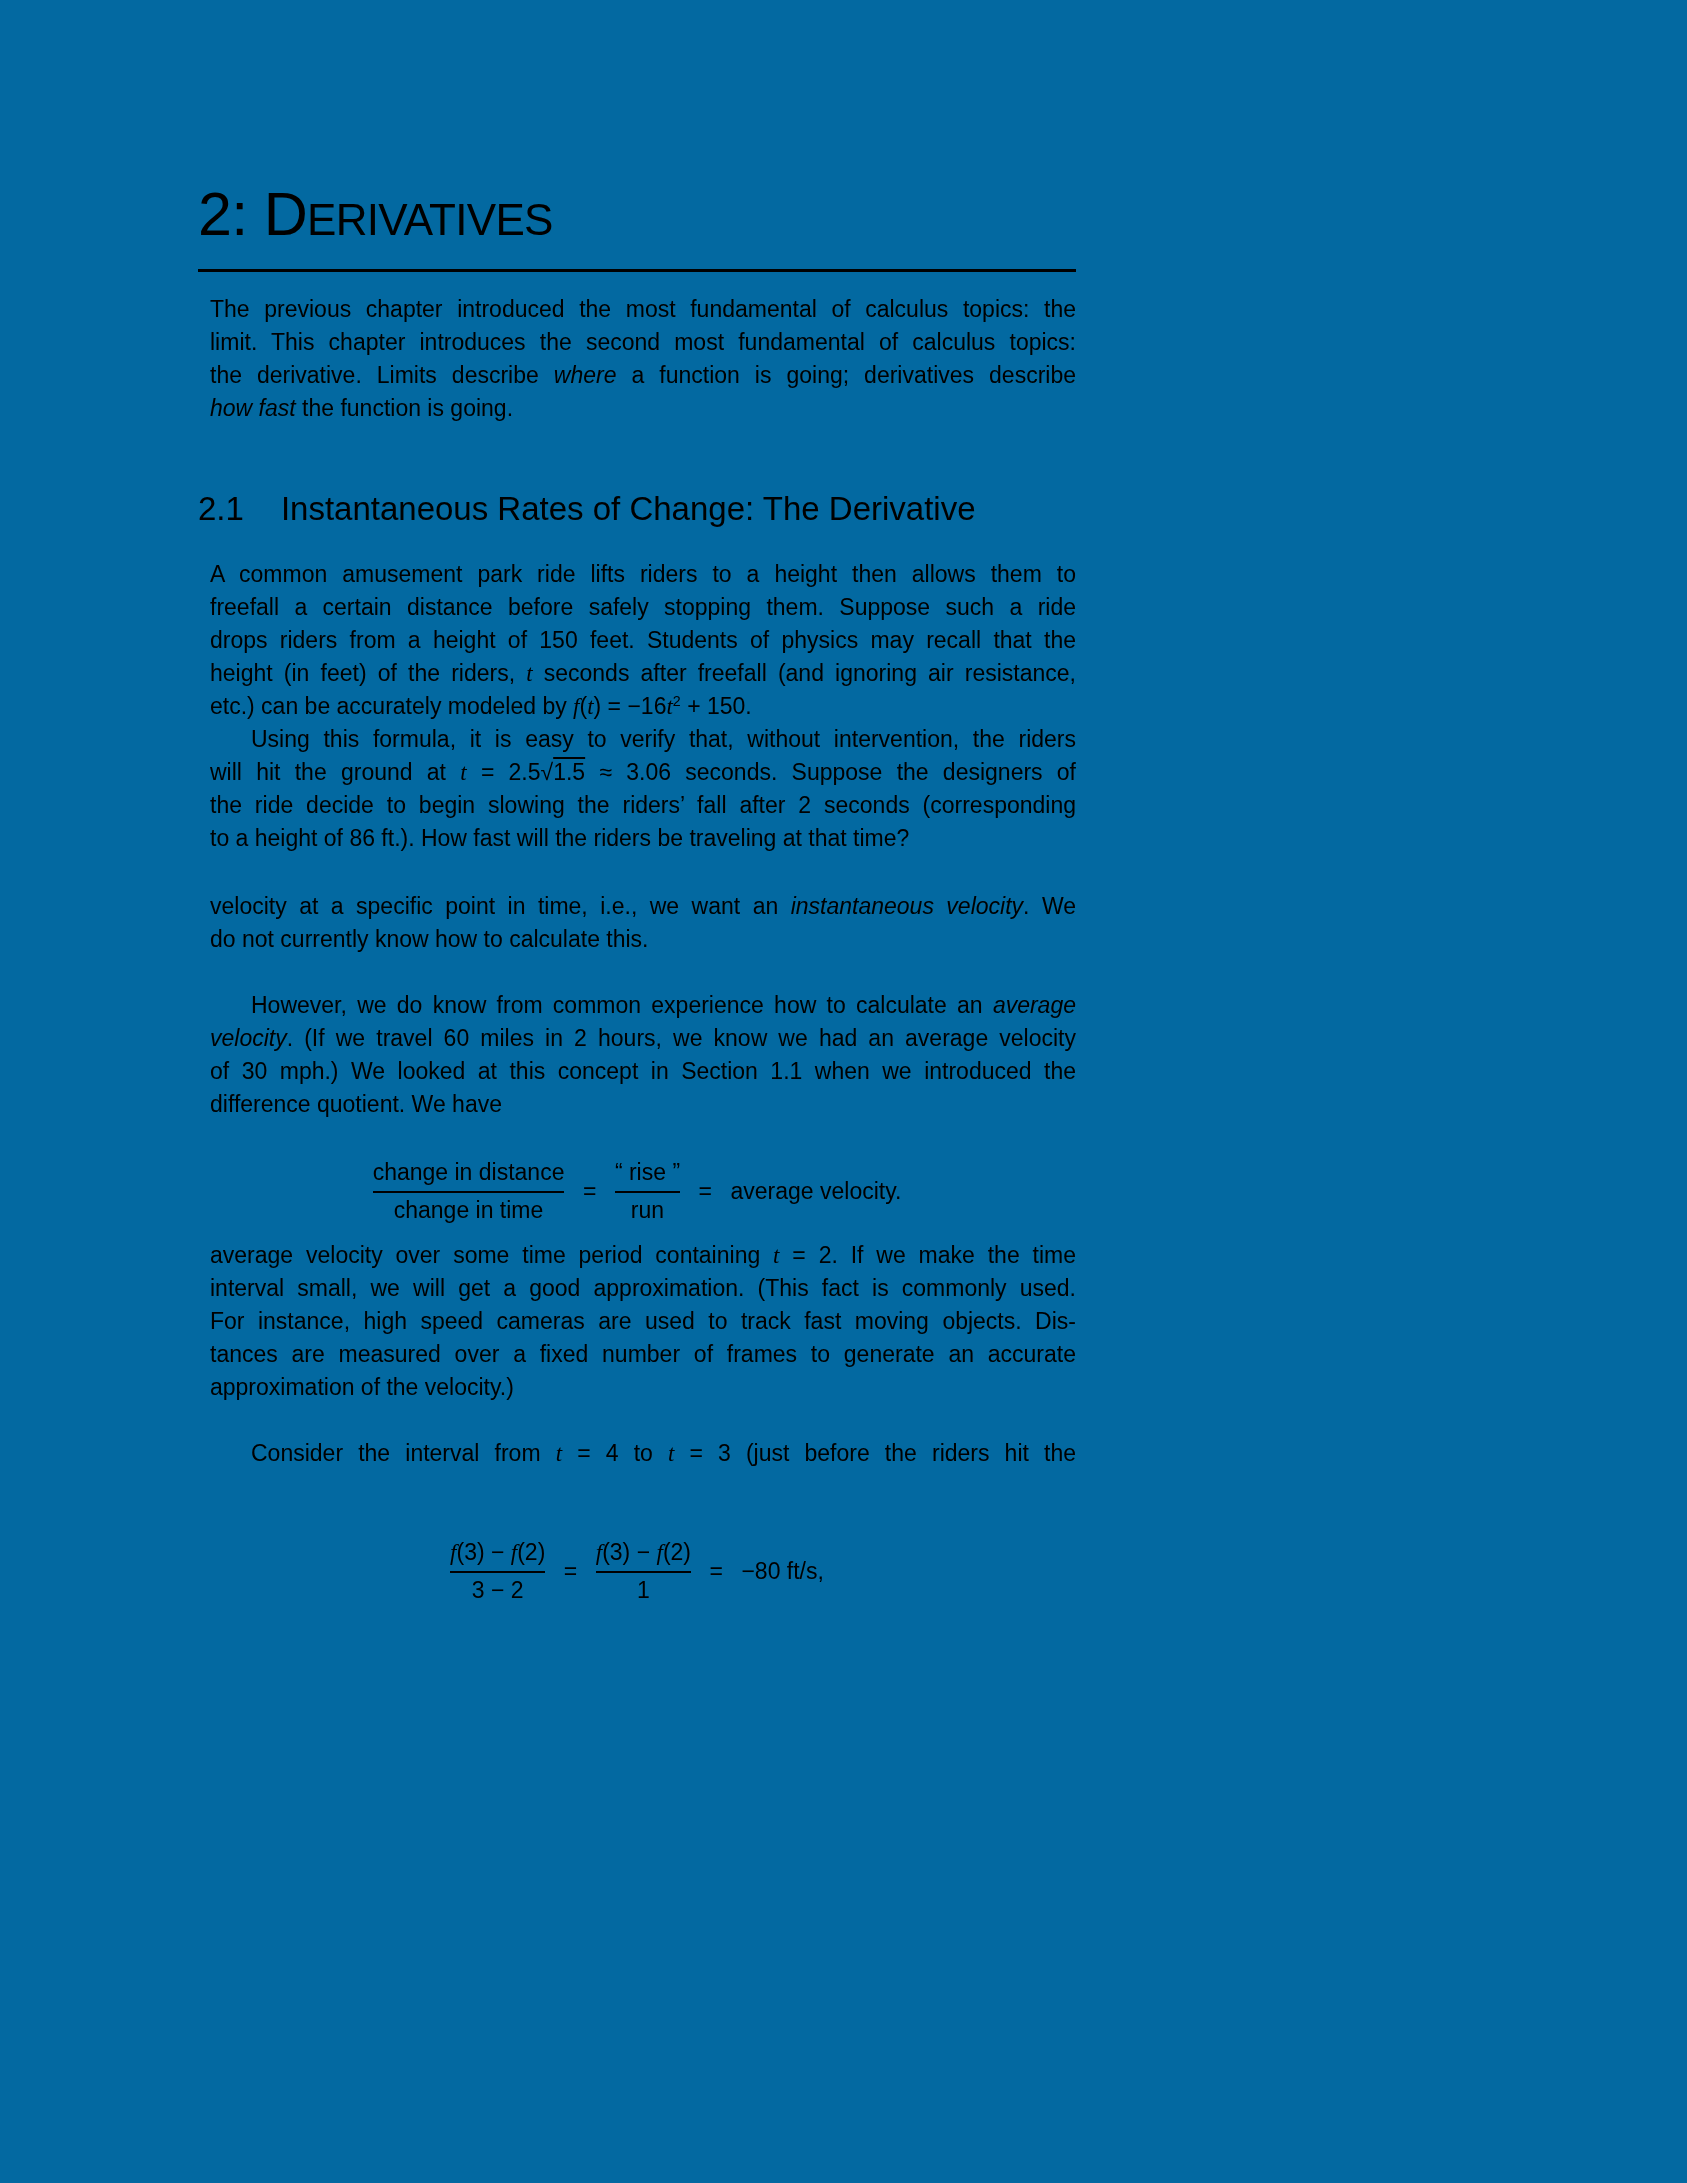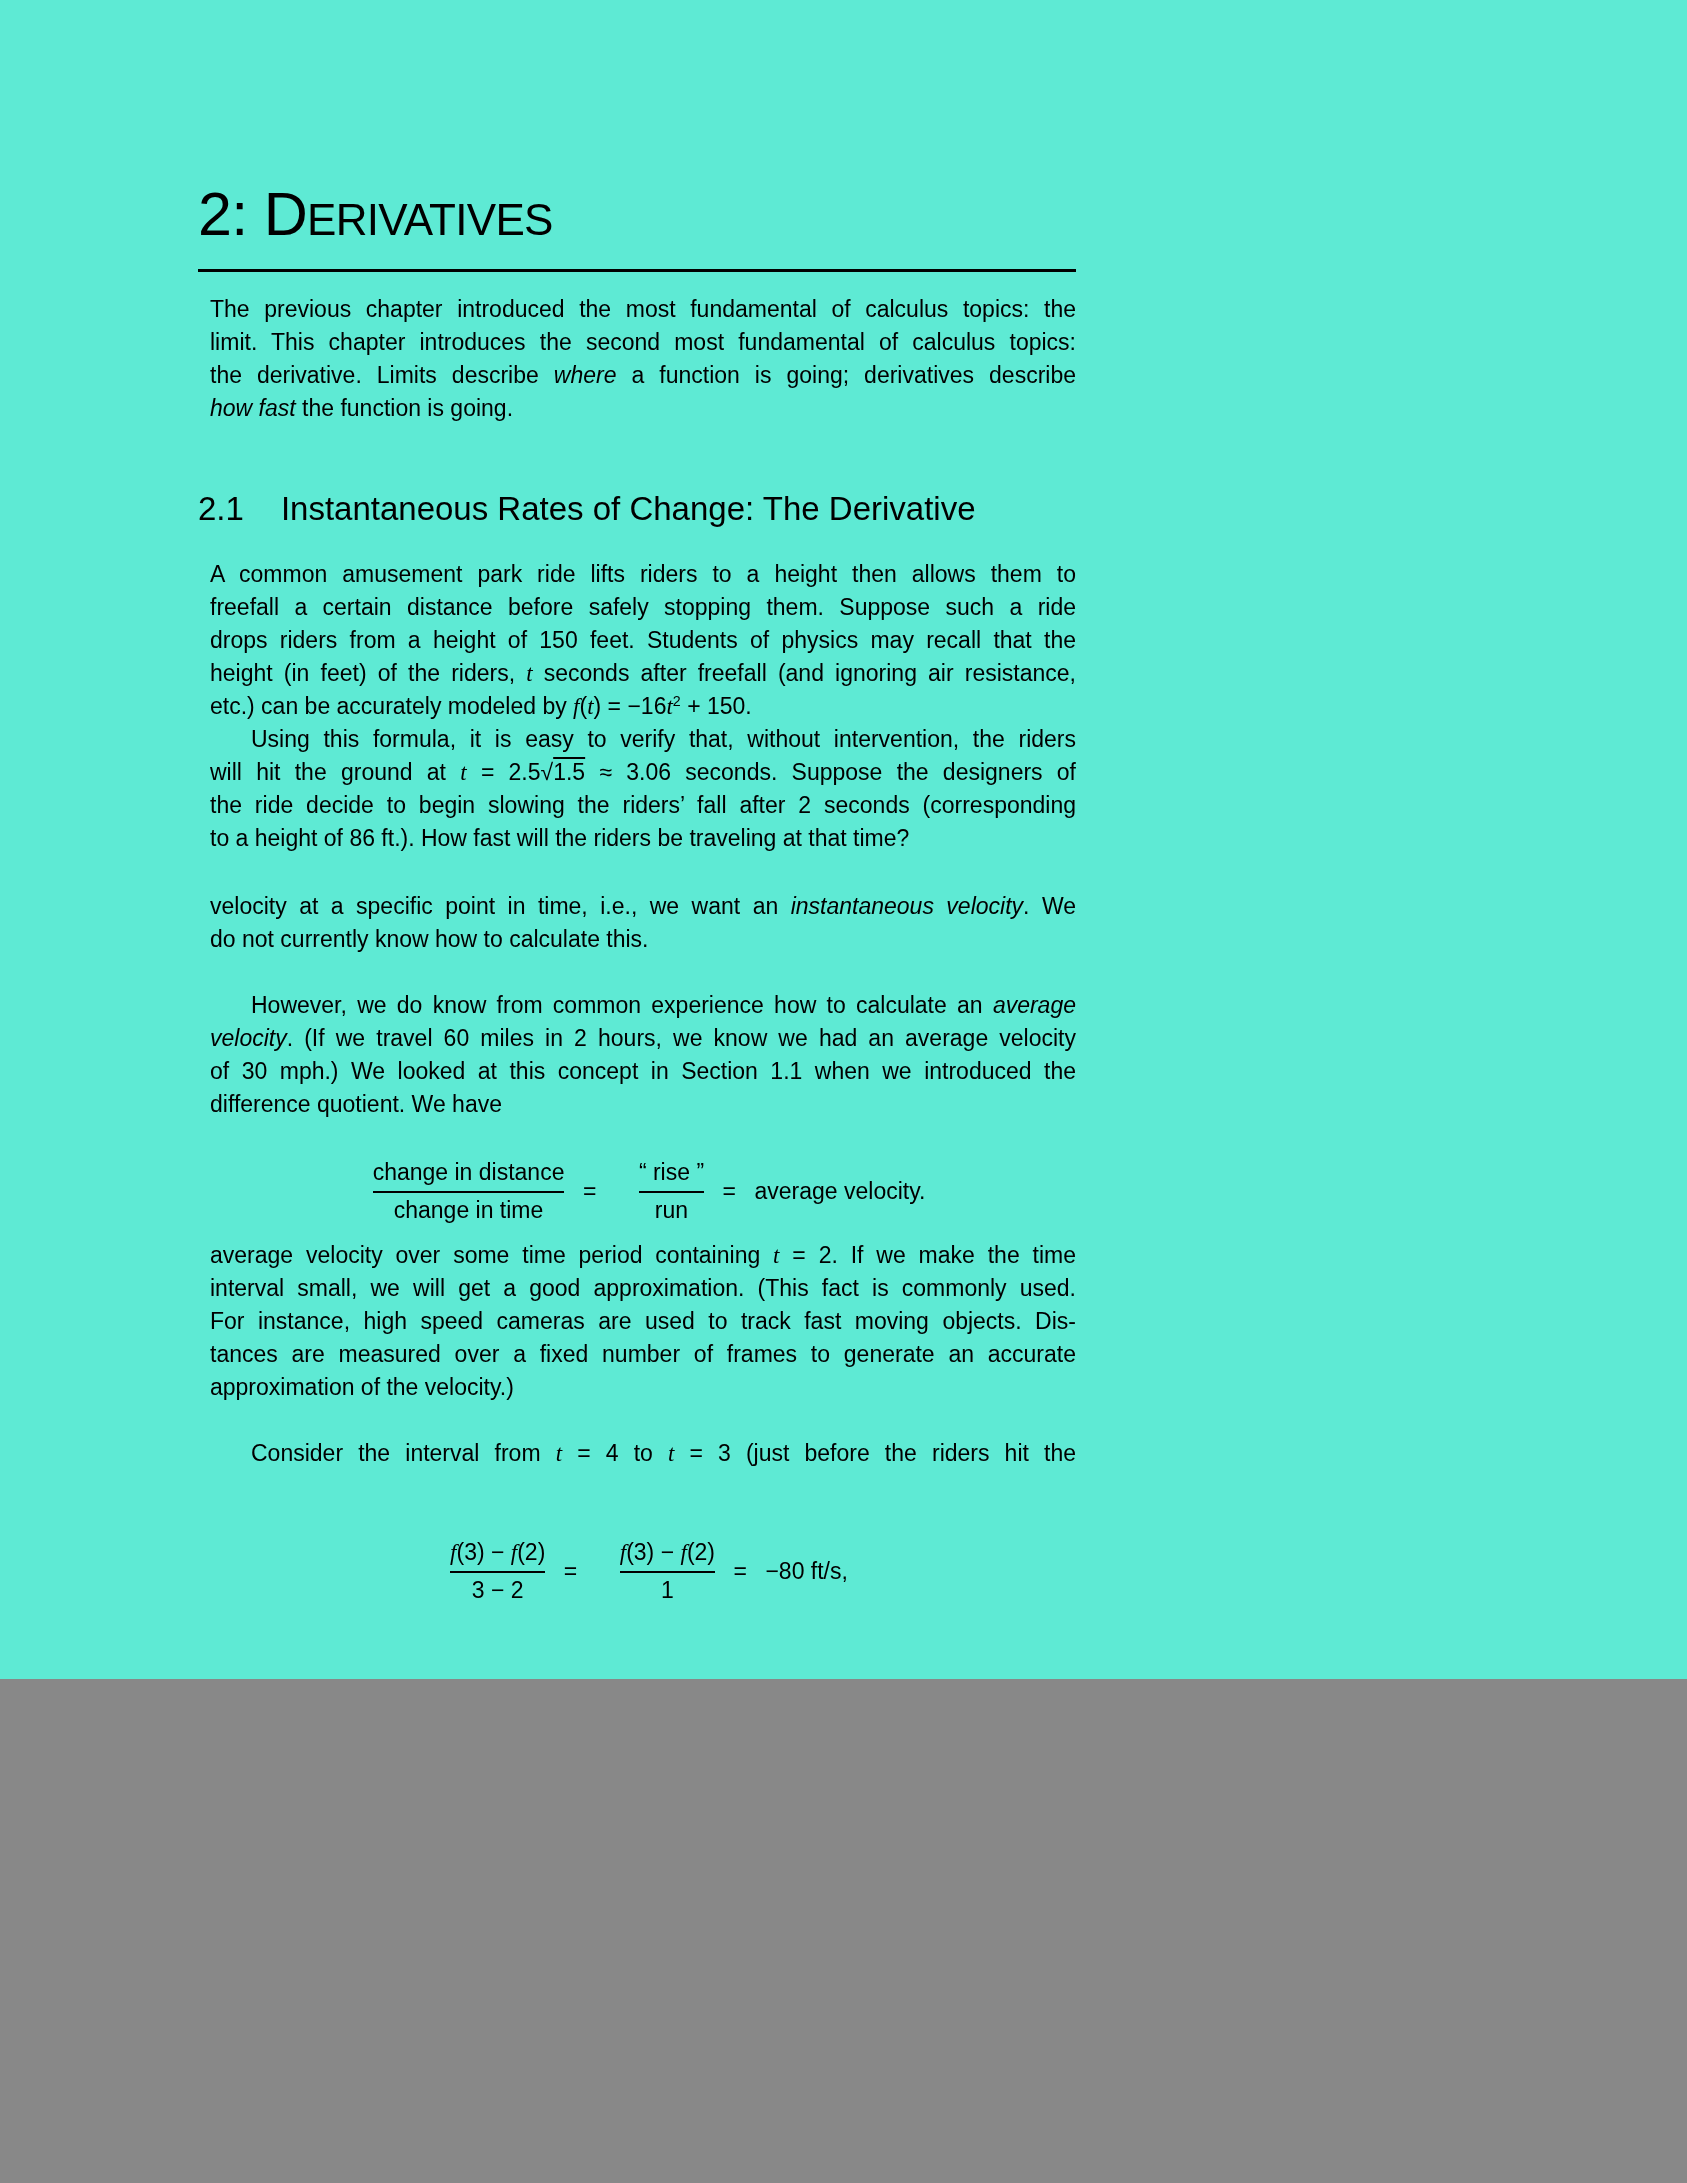--- a/index.html
+++ b/index.html
@@ -1,20 +1,20 @@
 <!DOCTYPE html>
 <html style="font-size:10.6px"><head>
 <meta charset="utf-8">
 <style>
   html, body { margin: 0; padding: 0; background: #888; }
   #page {
     position: relative;
     width: 1687px;
-    height: 1679px;
-    background: #5eead4;
+    height: 2183px;
+    background: #0369a1;
     color: #000000;
     font-family: "Liberation Sans", sans-serif;
   }
   .block { position: absolute; left: 198px; width: 878px; }
 
   
   #chapter-title {
     top: 184px;
     font-size: 61px;
     line-height: 1;
@@ -57,21 +57,20 @@
     height: 99px;
     display: flex;
     align-items: center;
     justify-content: center;
     font-size: 23px;
   }
   .frac {
     display: inline-flex;
     flex-direction: column;
     align-items: center;
-    margin-left: 24px;
   }
   .frac .num, .frac .den { line-height: 29px; white-space: nowrap; }
   .frac .fbar { align-self: stretch; height: 2px; background: #000; margin: 3.3px 0; }
   .rel { margin: 0 18.5px; }
   .result { white-space: nowrap; }
 </style>
 </head>
 <body>
 
 <div id="page">

